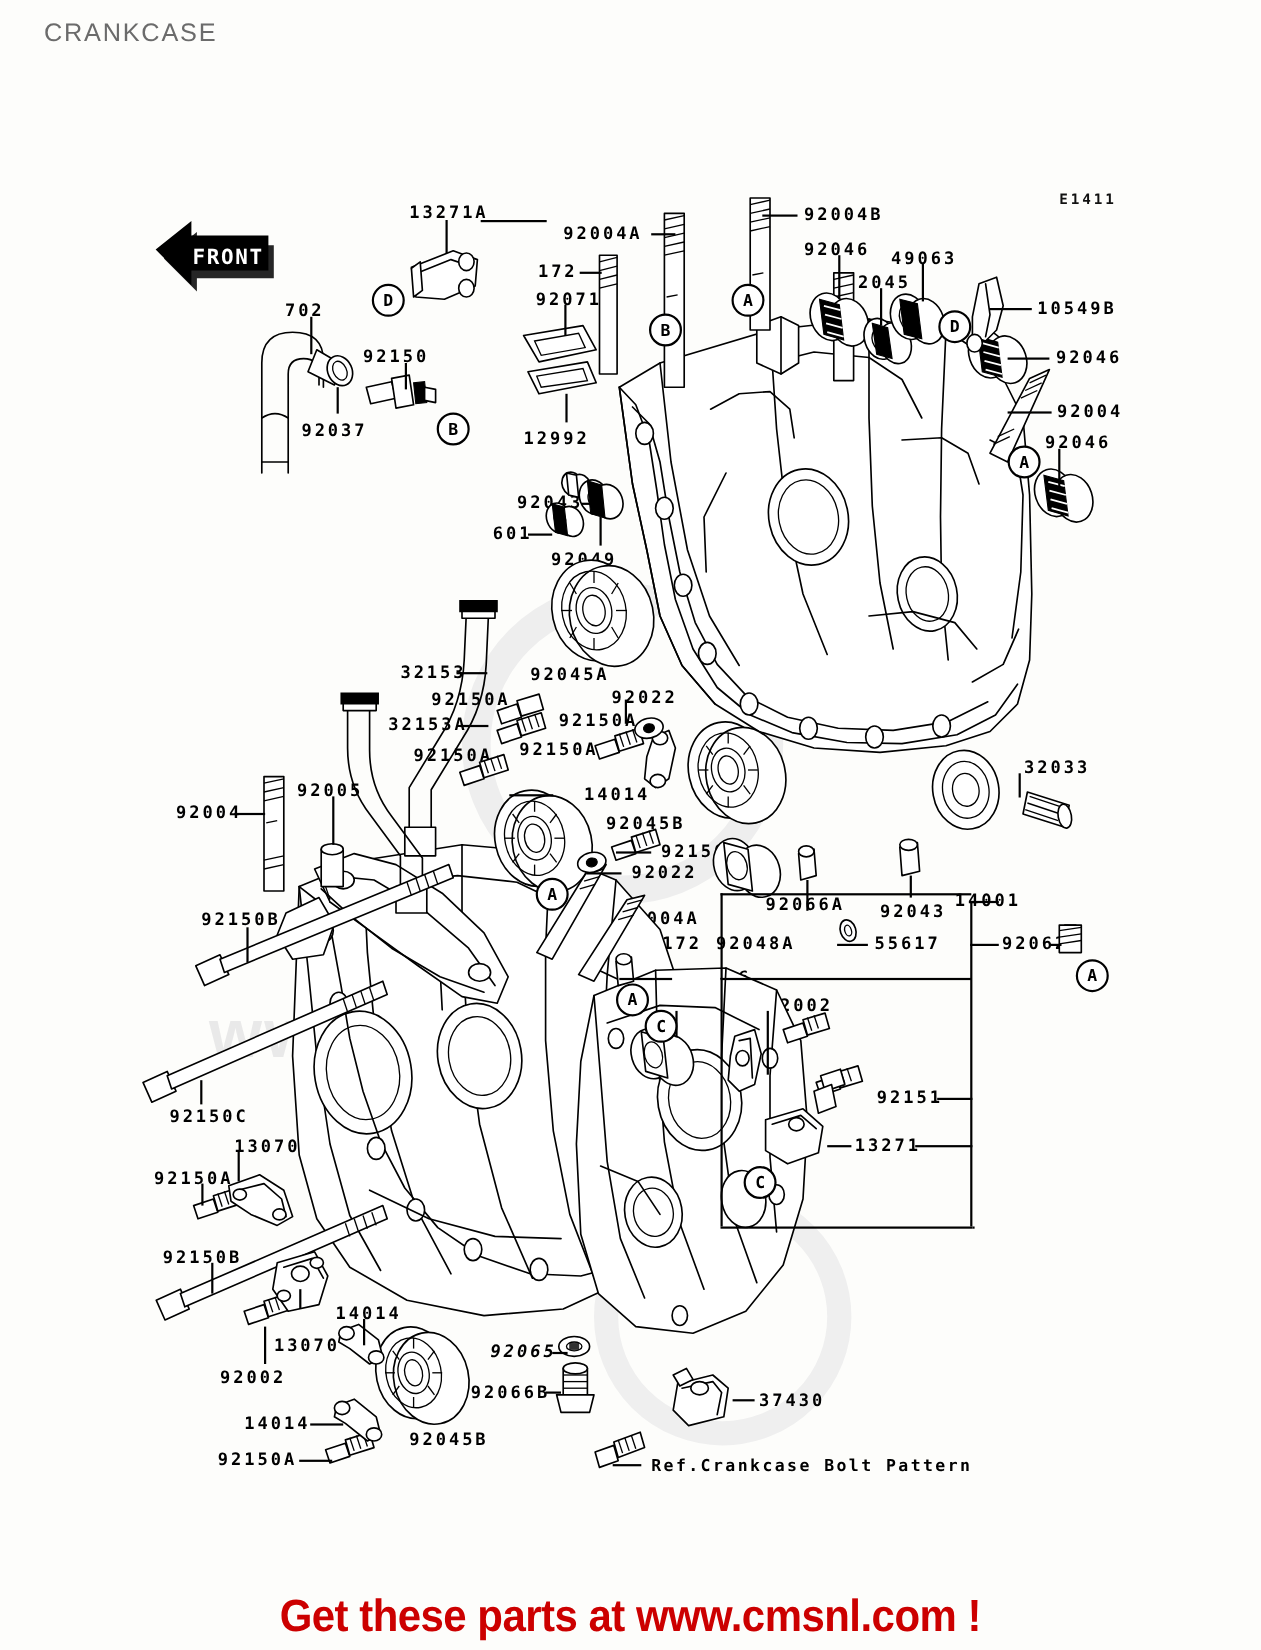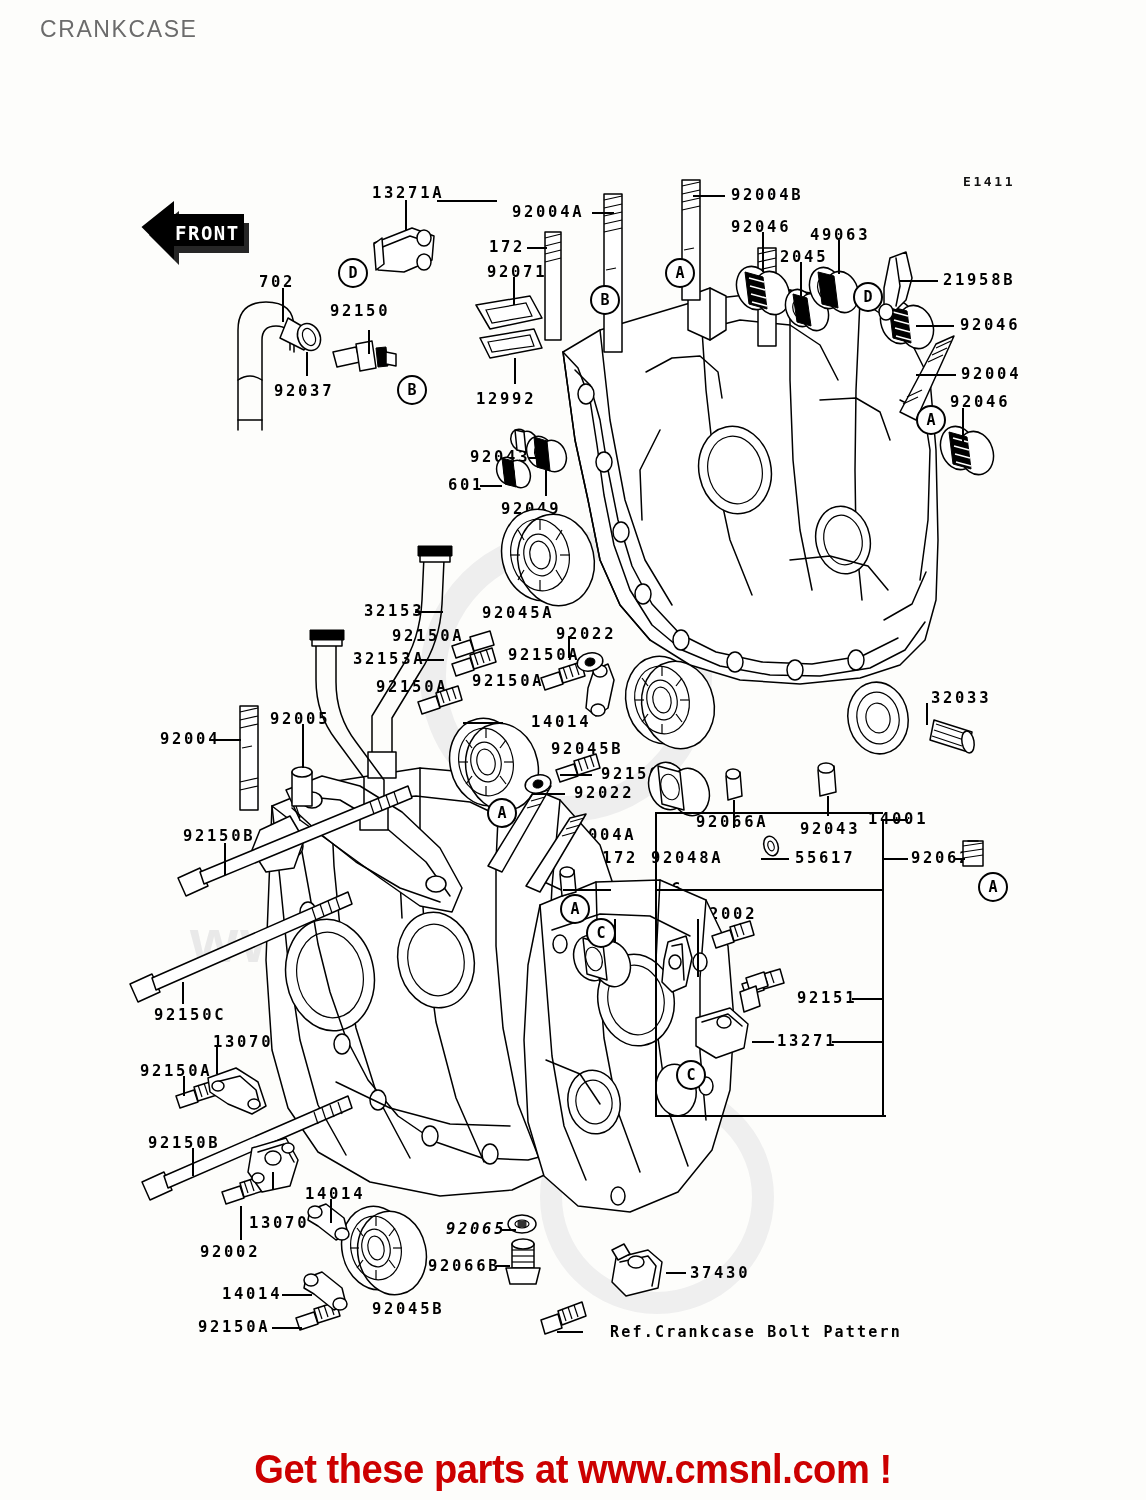--- a/index.html
+++ b/index.html
@@ -814,34 +814,34 @@
   <div class="circ" style="left:590px;top:285px;">B</div>
   <div class="circ" style="left:665px;top:258px;">A</div>
   <div class="circ" style="left:853px;top:282px;">D</div>
   <div class="circ" style="left:916px;top:405px;">A</div>
   <div class="circ" style="left:487px;top:798px;">A</div>
   <div class="circ" style="left:560px;top:894px;">A</div>
   <div class="circ" style="left:586px;top:918px;">C</div>
   <div class="circ" style="left:676px;top:1060px;">C</div>
   <div class="circ" style="left:978px;top:872px;">A</div>
 
-  <div class="reftext" style="left:592px;top:1323px;margin-left:18px;">Ref.Crankcase Bolt Pattern</div>
+  <div class="reftext" style="left:592px;top:1323px;">Ref.Crankcase Bolt Pattern</div>
 
   <div id="labels">
       <div class="lbl" style="left: 372px; top: 186px;">13271A</div>
       <div class="lbl" style="left: 512px; top: 205px;">92004A</div>
       <div class="lbl" style="left: 731px; top: 188px;">92004B</div>
       <div class="lbl" style="left: 731px; top: 220px;">92046</div>
       <div class="lbl" style="left: 810px; top: 228px;">49063</div>
       <div class="lbl" style="left: 489px; top: 240px;">172</div>
       <div class="lbl" style="left: 768px; top: 250px;">92045</div>
       <div class="lbl" style="left: 487px; top: 265px;">92071</div>
-      <div class="lbl" style="left: 943px; top: 273px;">21958B</div>
+      <div class="lbl" style="left: 943px; top: 273px;">10549B</div>
       <div class="lbl" style="left: 259px; top: 275px;">702</div>
-      <div class="lbl" style="left: 330px; top: 304px; text-align: center;">92150</div>
+      <div class="lbl" style="left: 330px; top: 317px; text-align: center;">92150</div>
       <div class="lbl" style="left: 960px; top: 318px;">92046</div>
       <div class="lbl" style="left: 274px; top: 384px;">92037</div>
       <div class="lbl" style="left: 476px; top: 392px;">12992</div>
       <div class="lbl" style="left: 961px; top: 367px;">92004</div>
       <div class="lbl" style="left: 950px; top: 395px;">92046</div>
       <div class="lbl" style="left: 470px; top: 450px;">92043</div>
       <div class="lbl" style="left: 448px; top: 478px;">601</div>
       <div class="lbl" style="left: 501px; top: 502px;">92049</div>
       <div class="lbl" style="left: 364px; top: 604px;">32153</div>
       <div class="lbl" style="left: 482px; top: 606px;">92045A</div>

